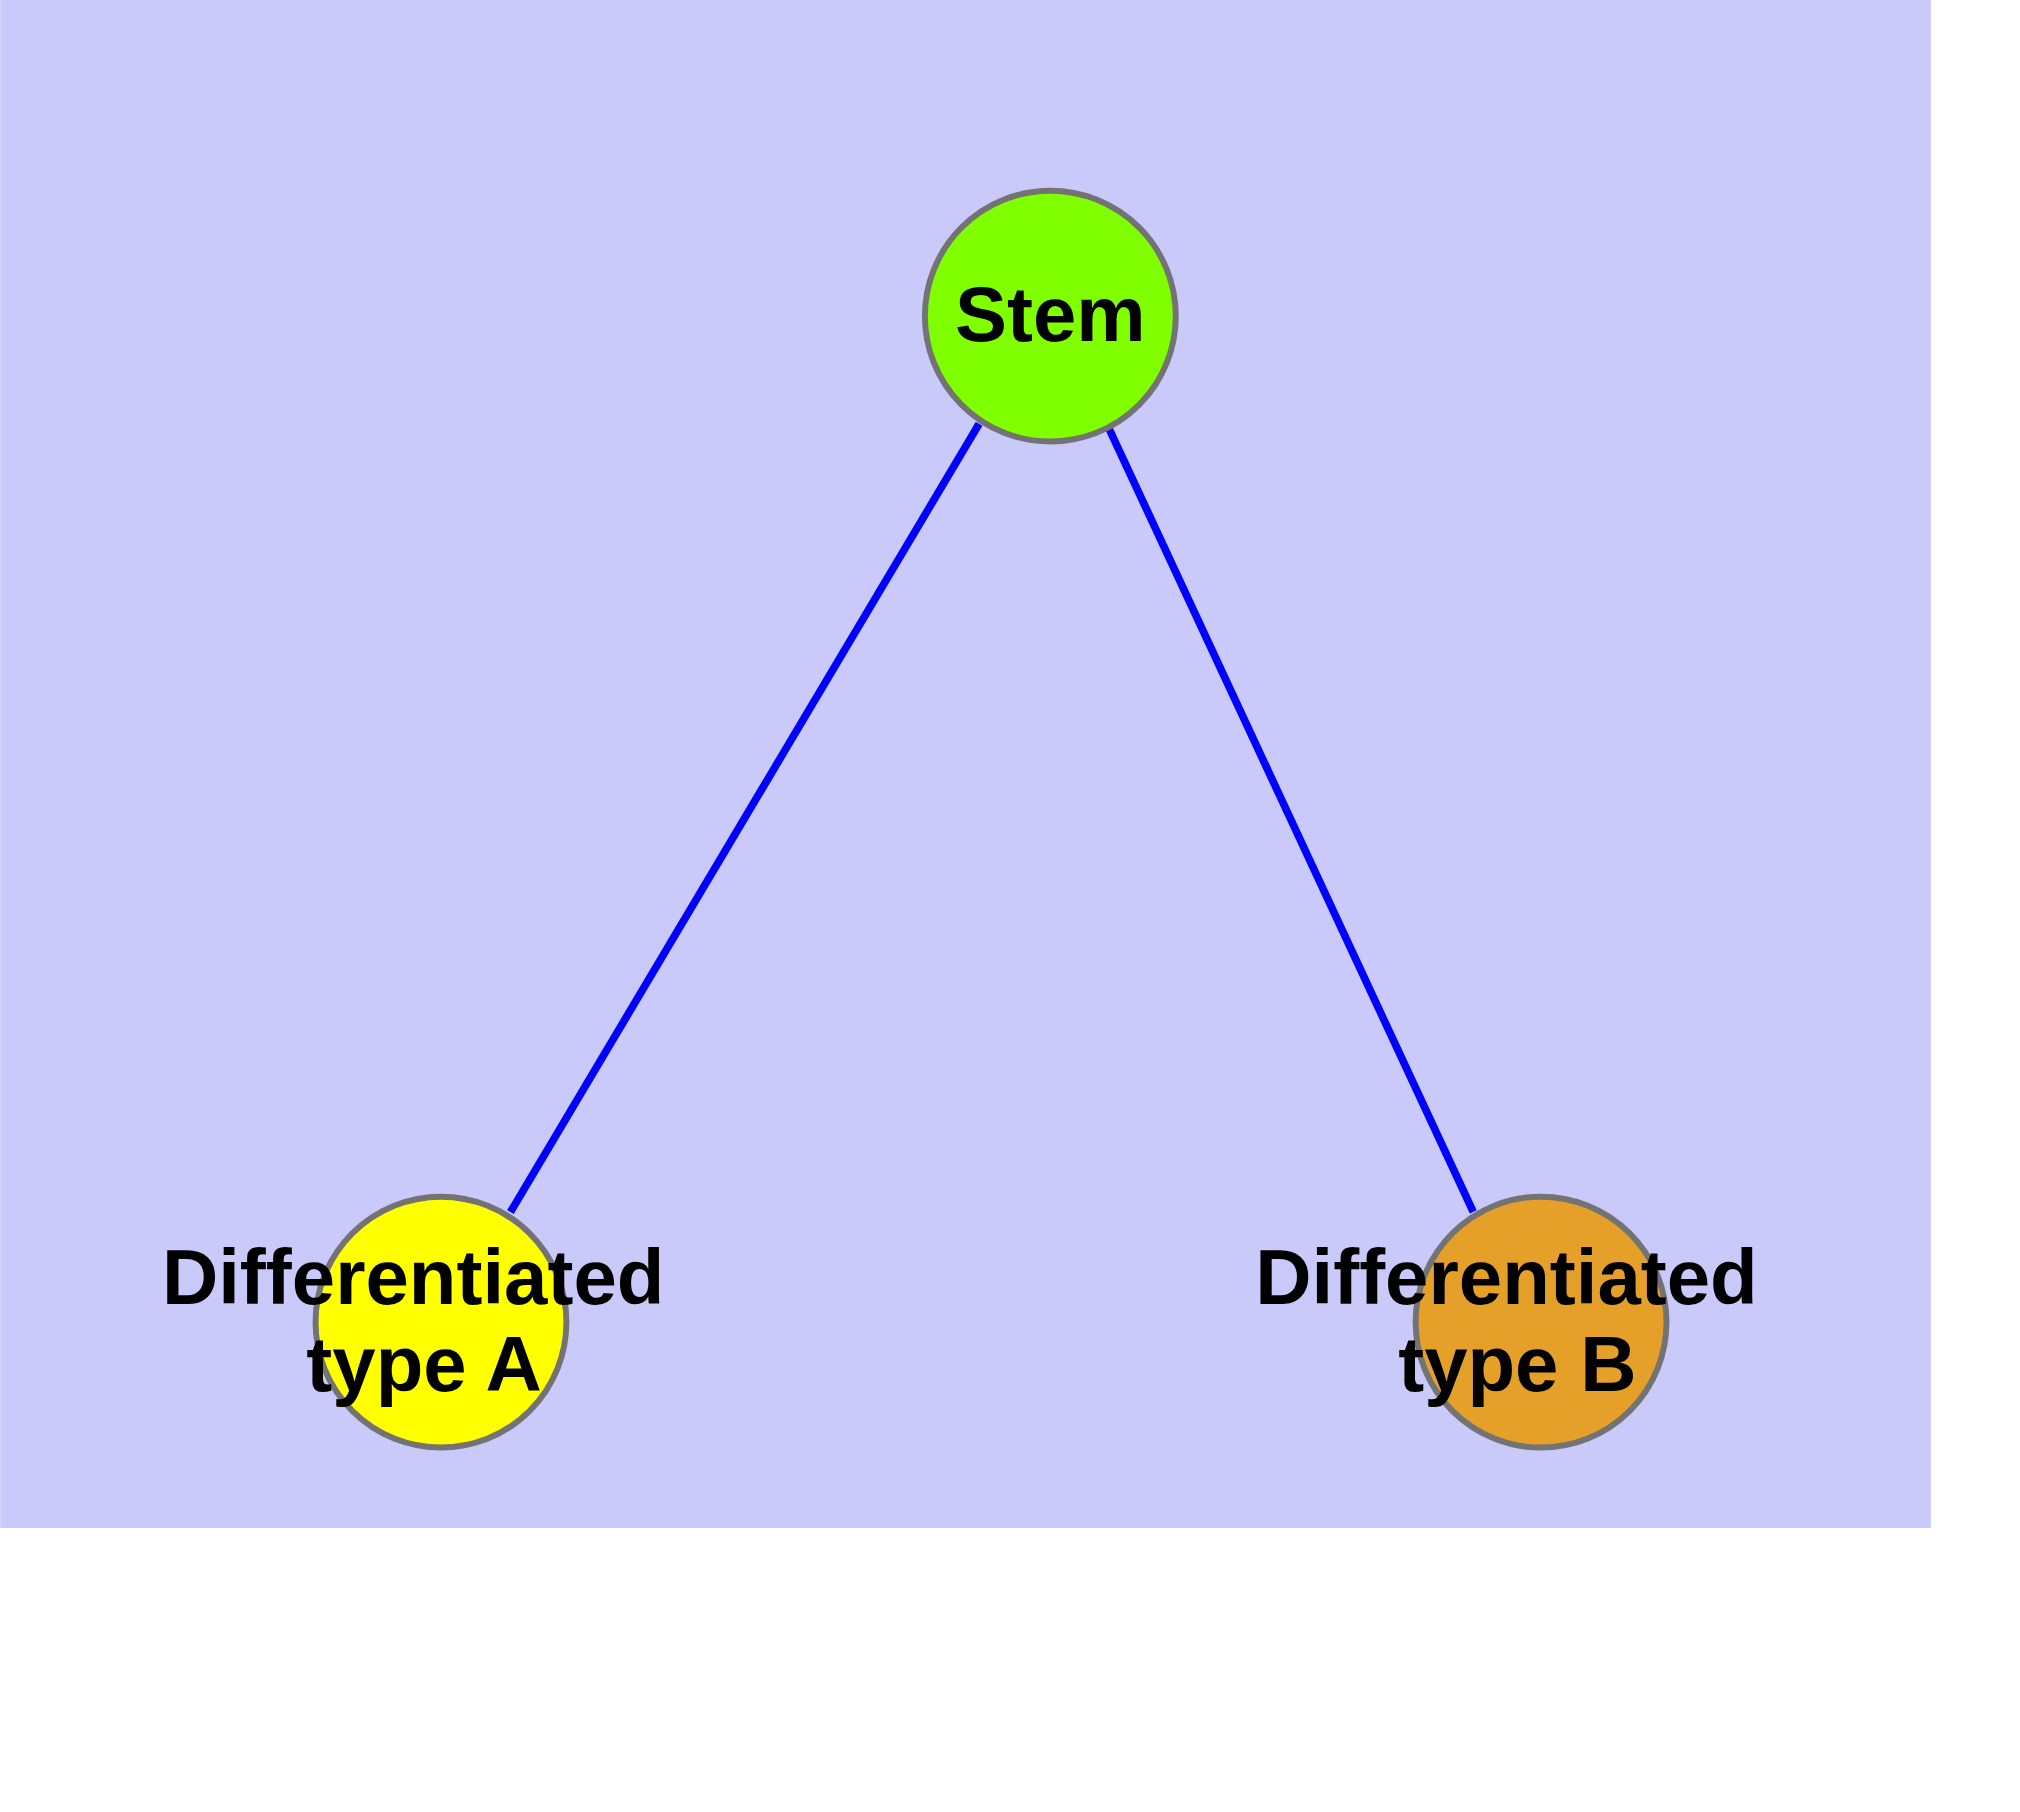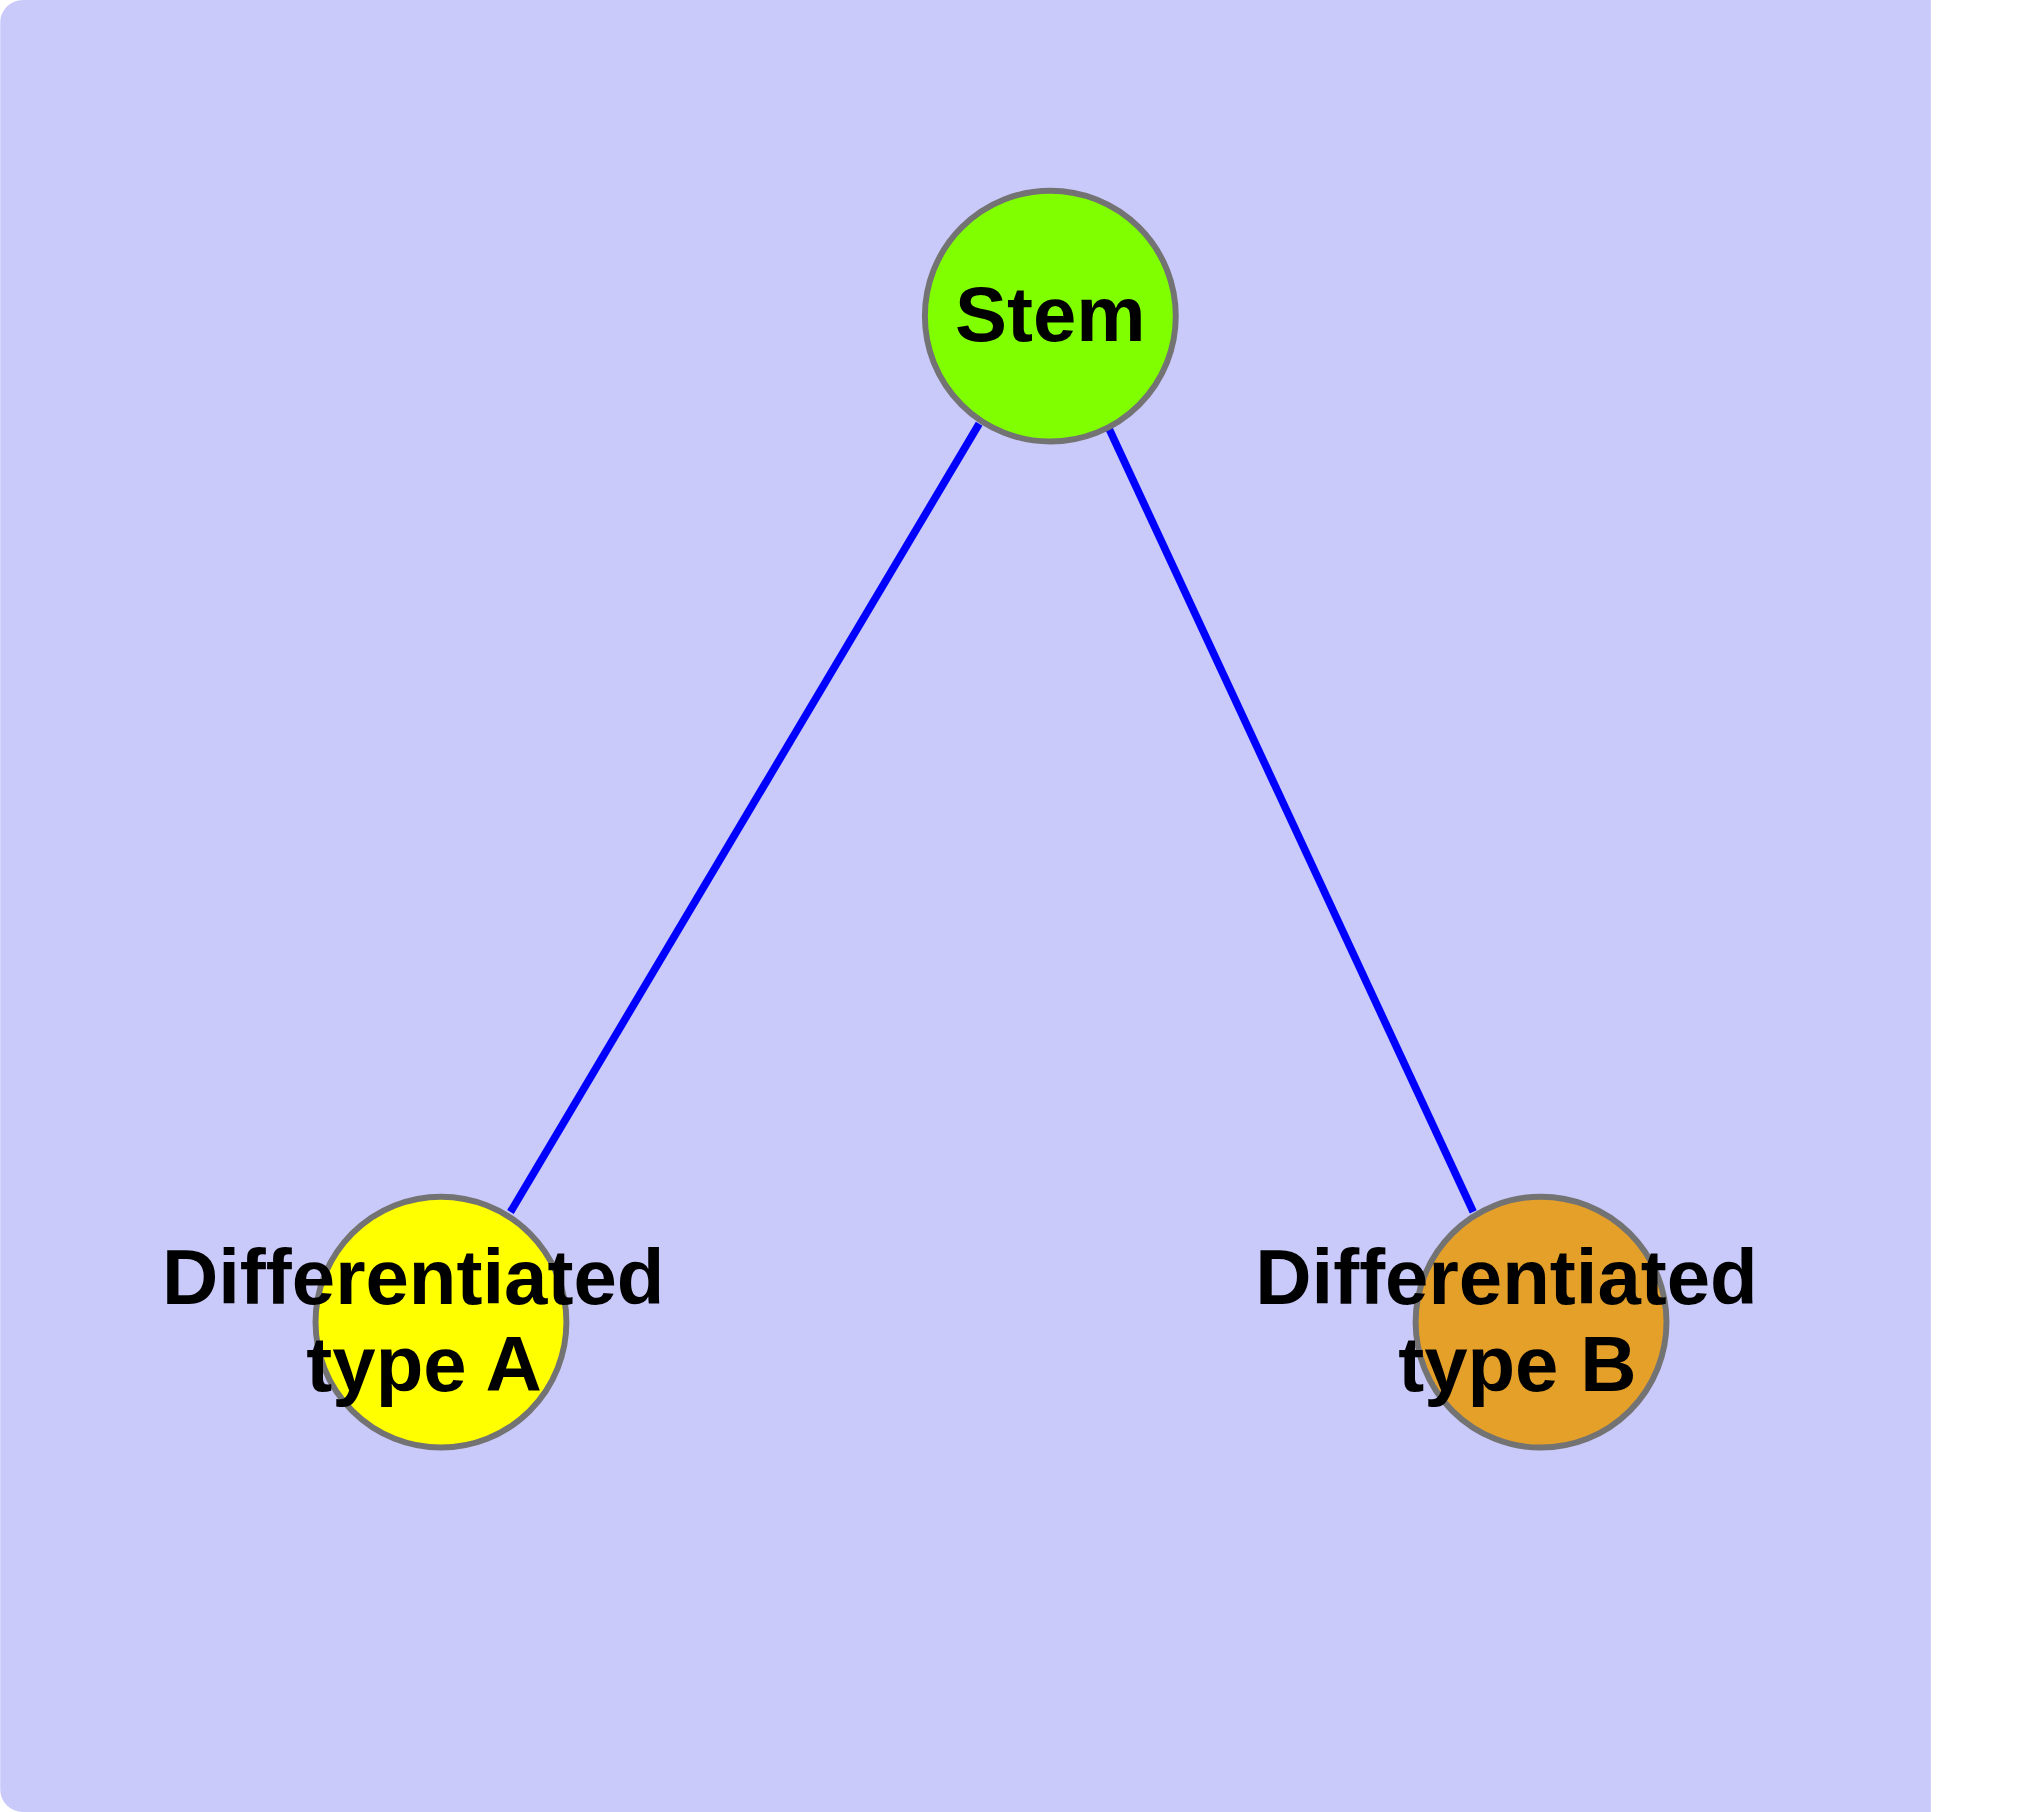--- a/index.html
+++ b/index.html
@@ -3,24 +3,23 @@
 <meta charset="utf-8">
 <style>
   html, body {
     margin: 0;
     padding: 0;
     background: #ffffff;
   }
   #canvas {
     position: relative;
     width: 2021px;
-    height: 1812px;
+    height: 1528px;
     overflow: hidden;
     font-family: "Liberation Sans", sans-serif;
-    border-radius: 23px;
   }
   #graph-svg {
     position: absolute;
     top: 0;
     left: 0;
     width: 2021px;
     height: 1812px;
     display: block;
   }
   .node-label {

